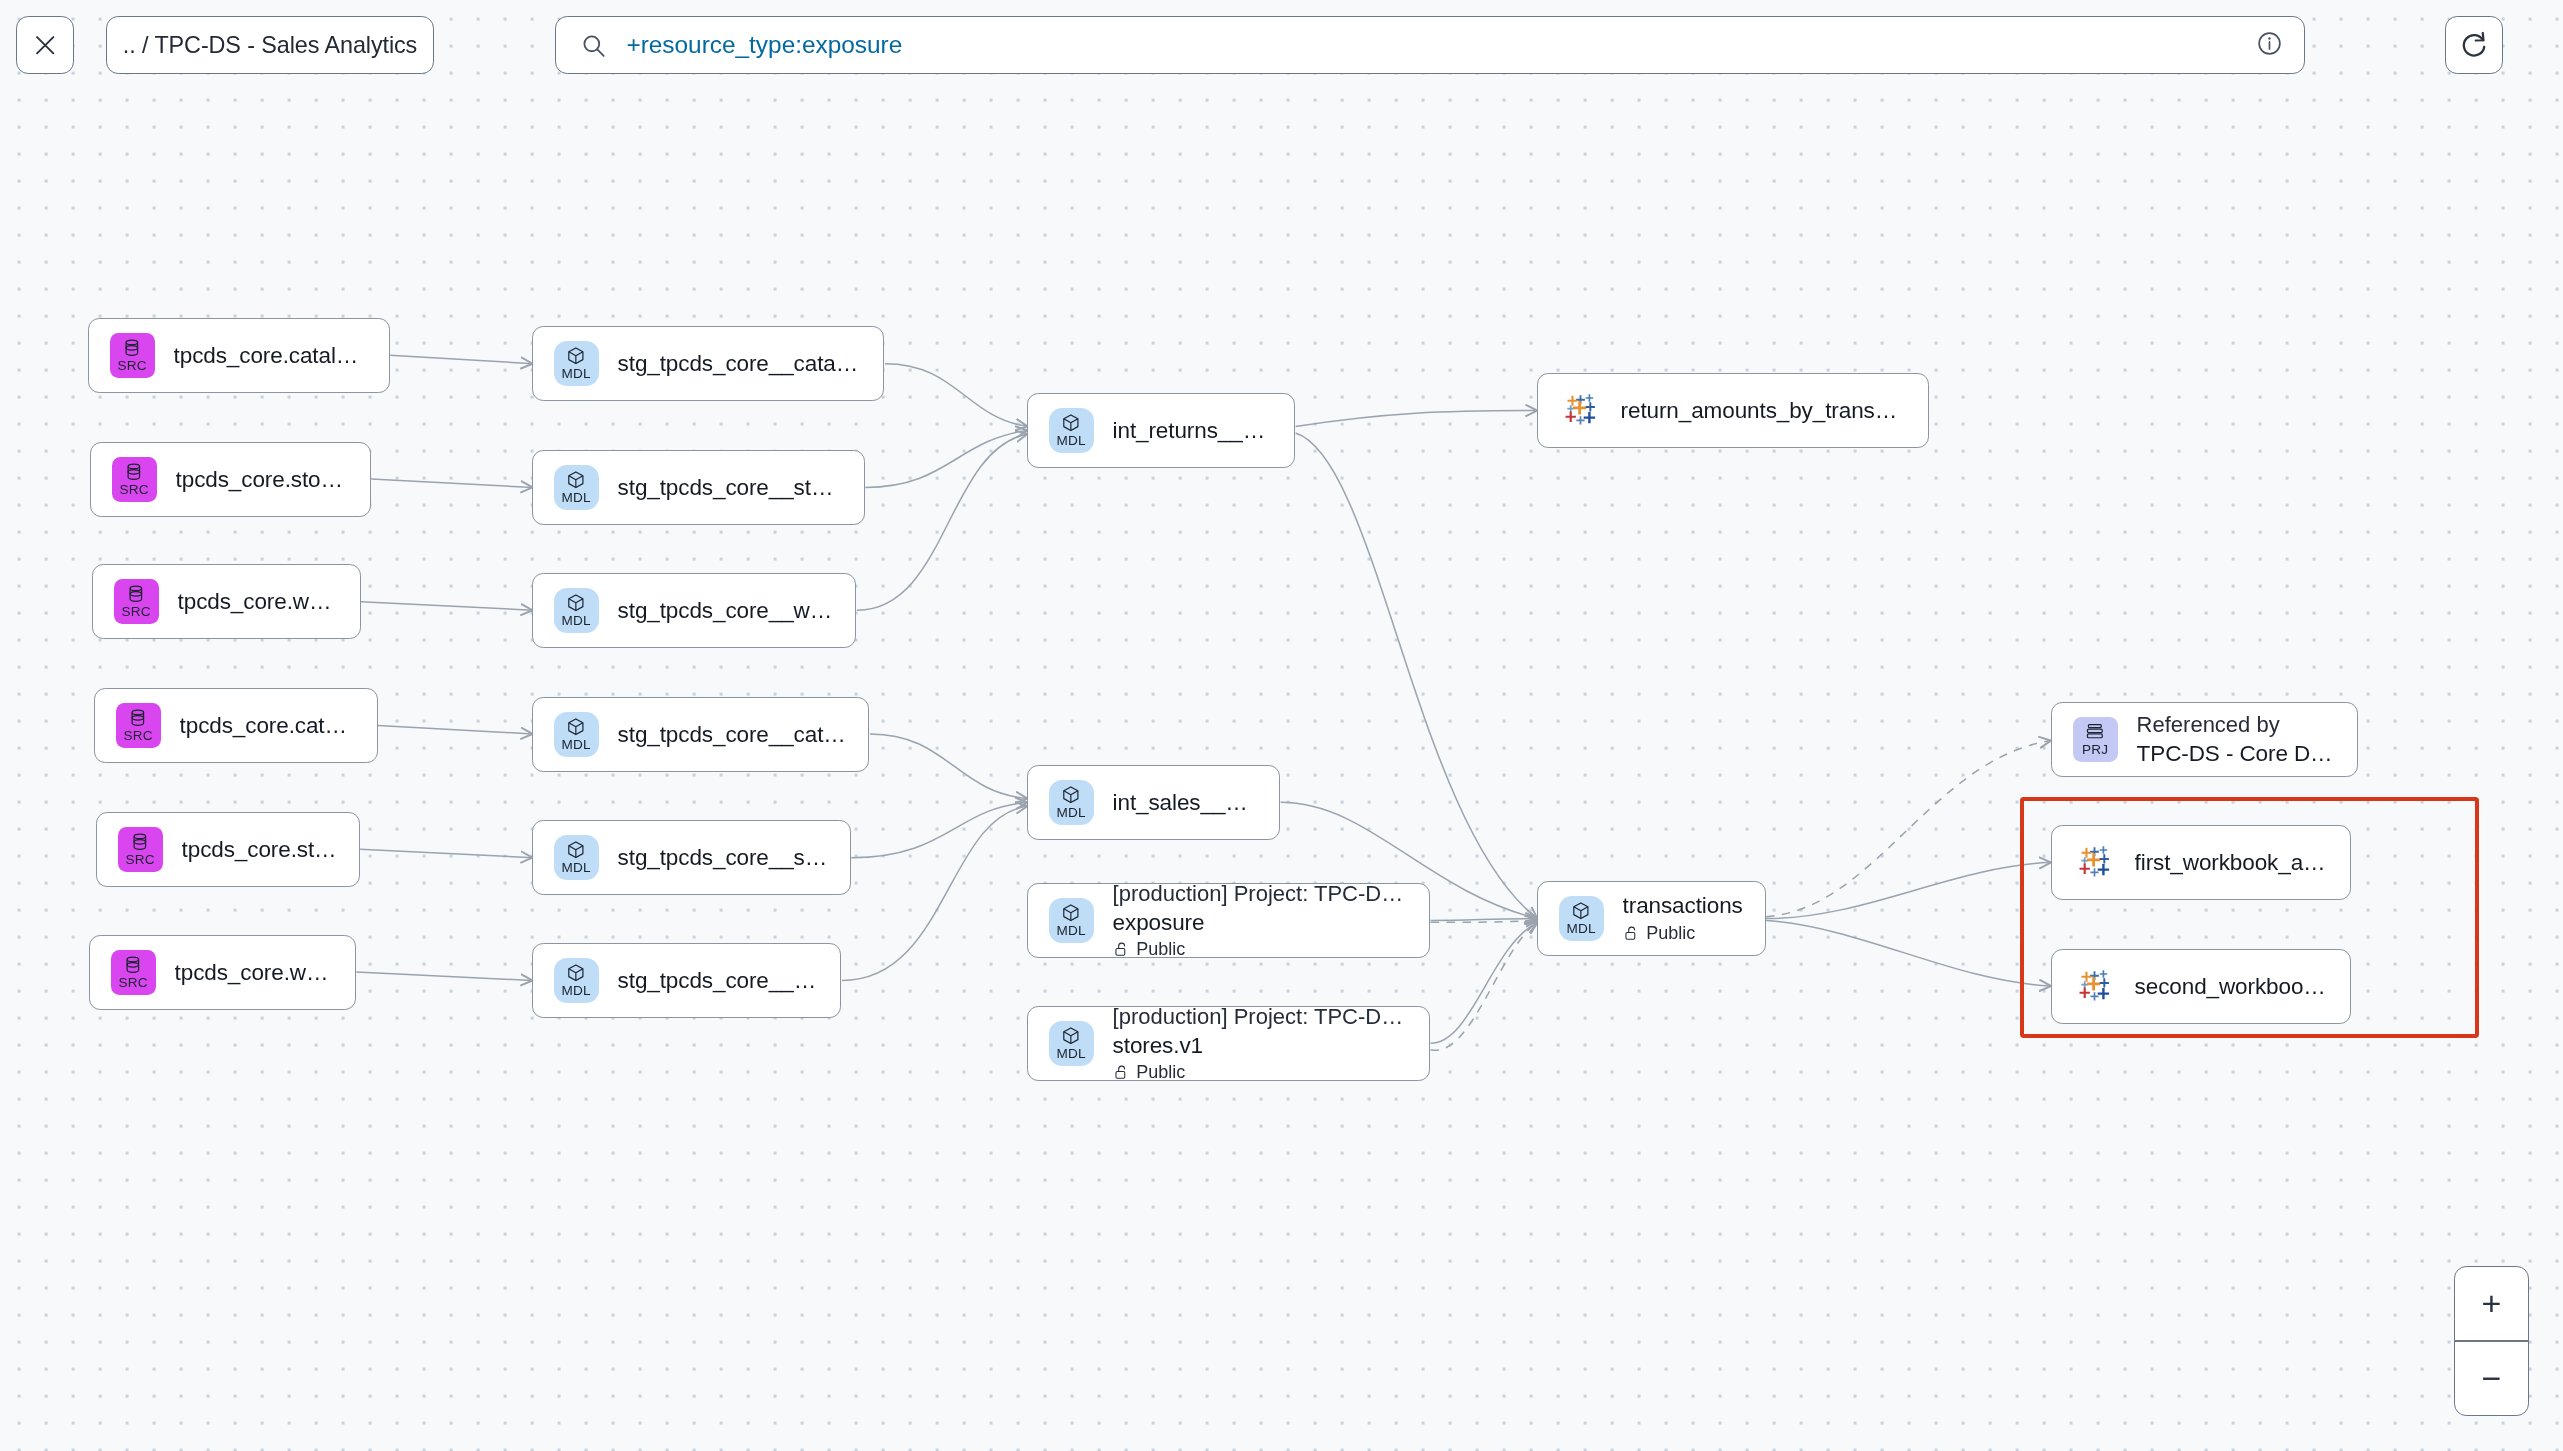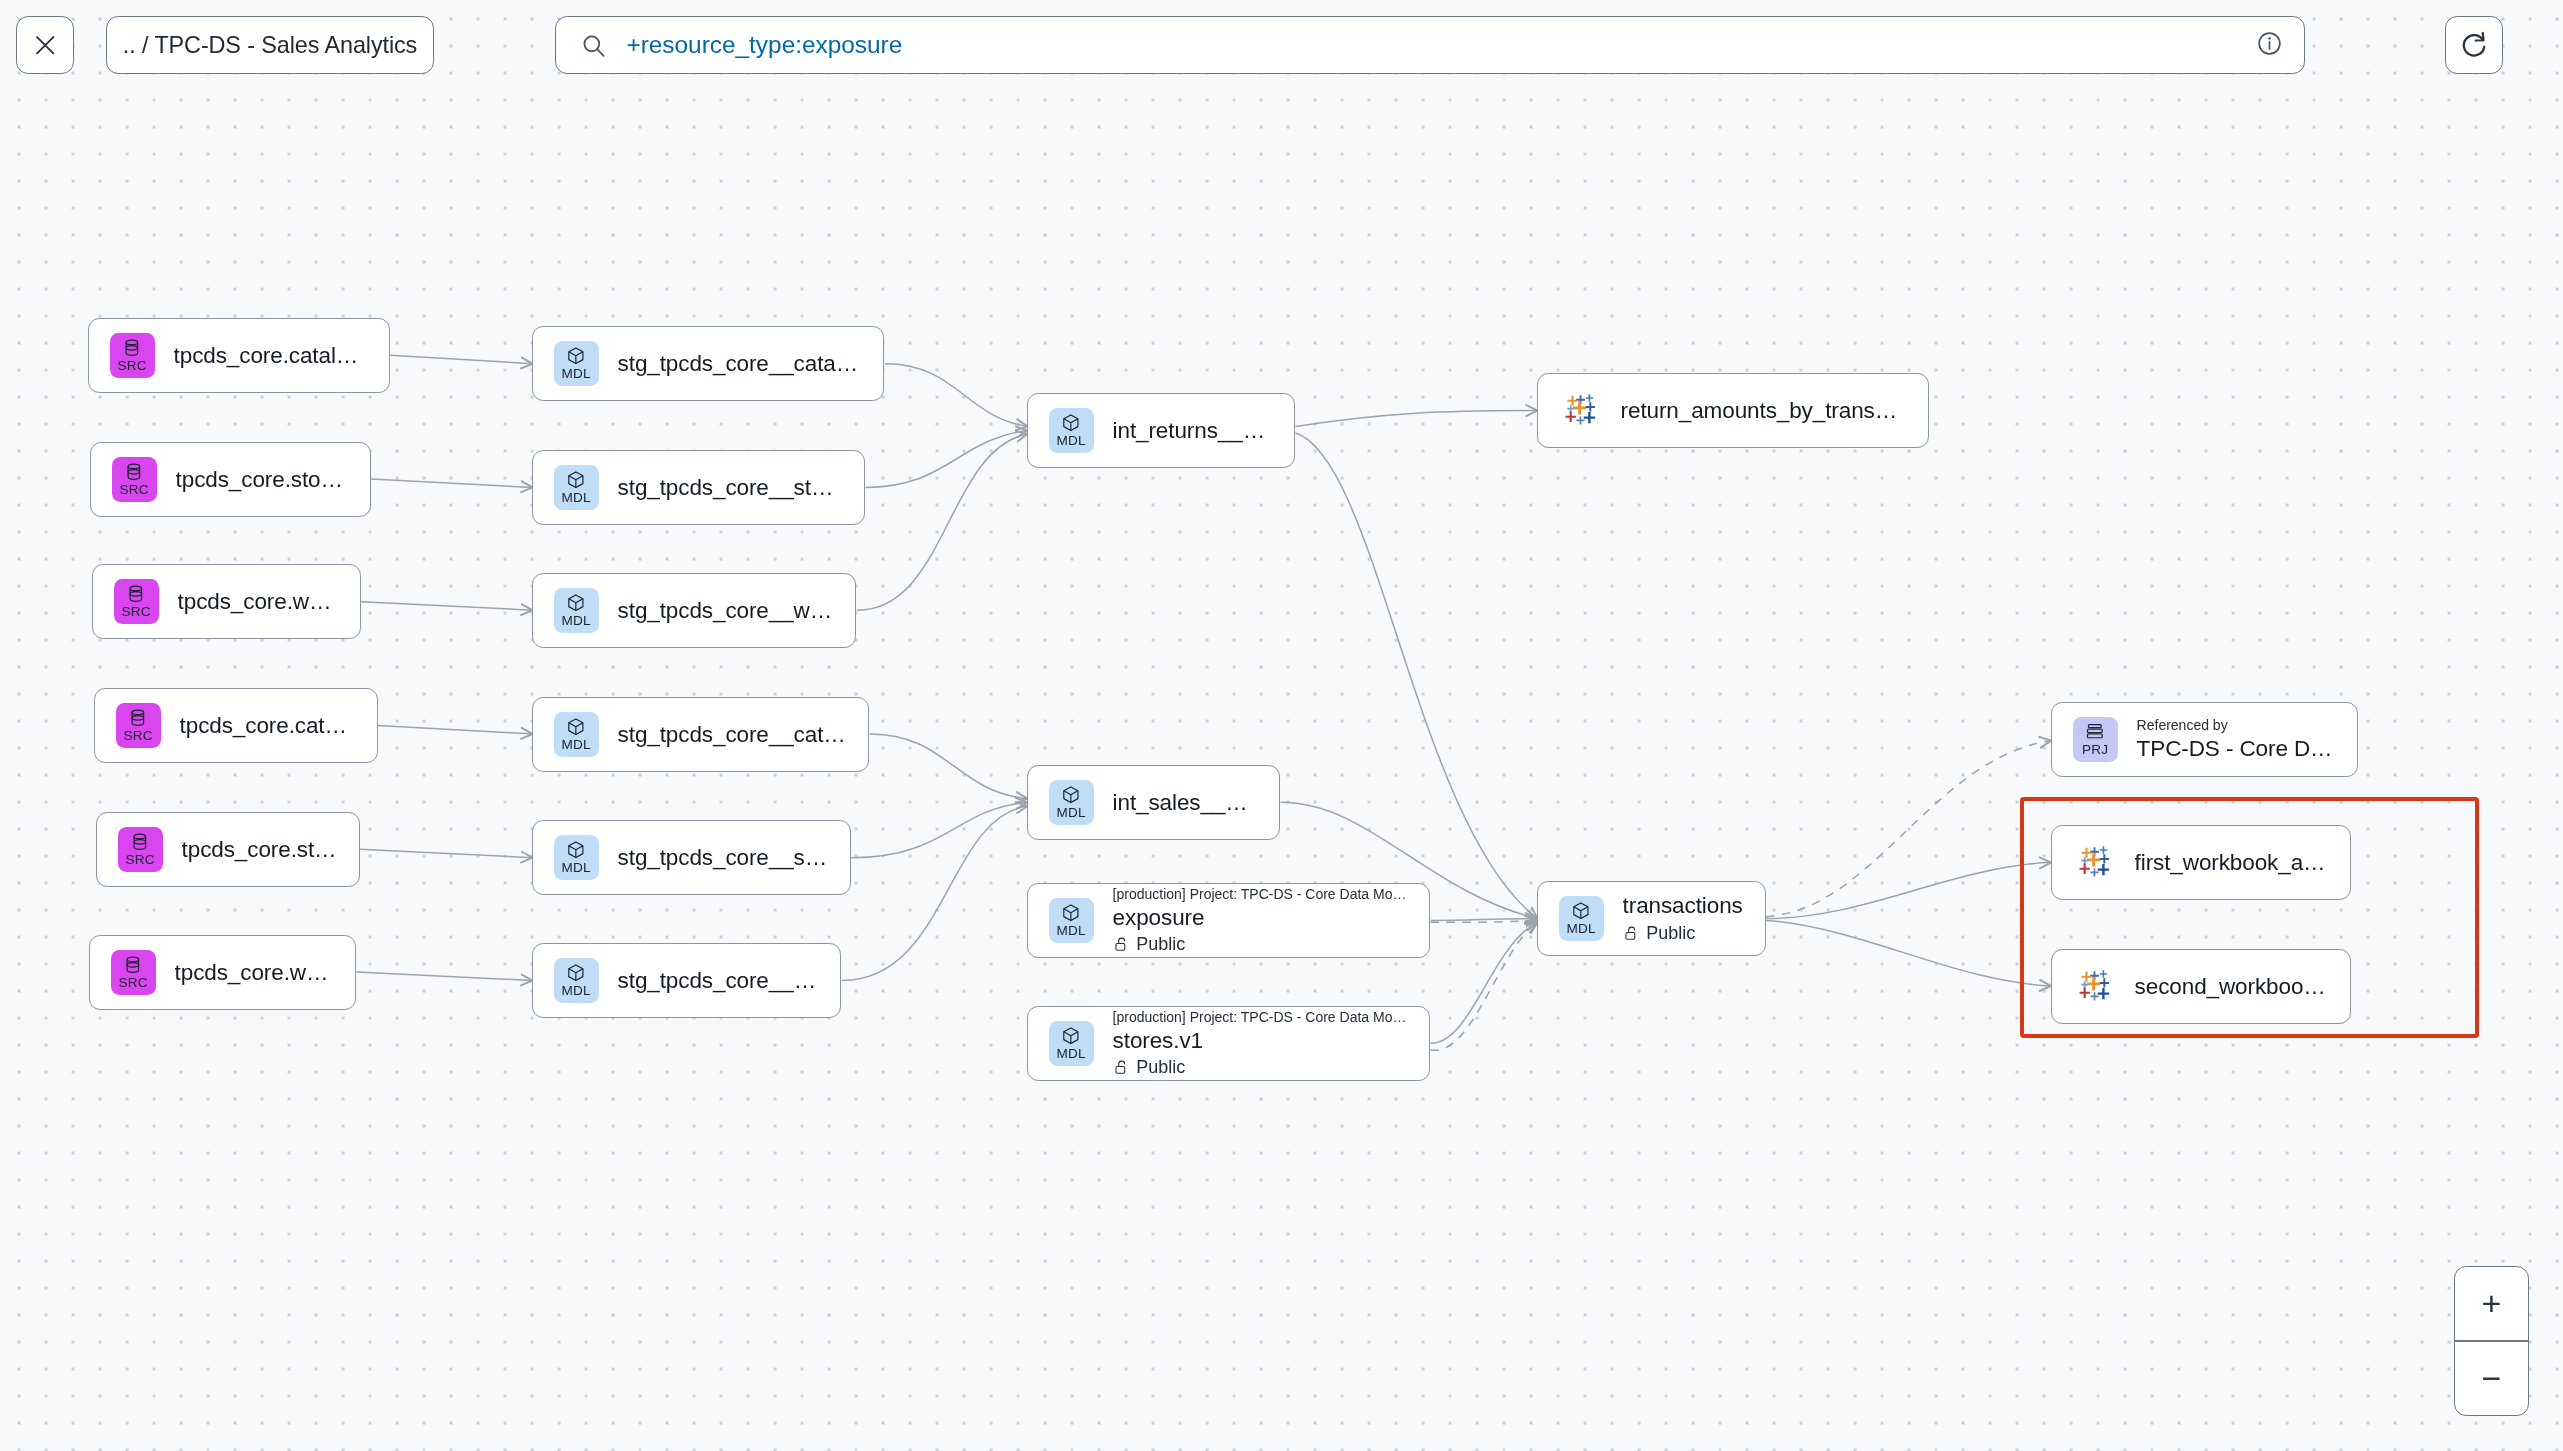--- a/index.html
+++ b/index.html
@@ -66,31 +66,31 @@
     display: flex; flex-direction: column;
     align-items: center; justify-content: center;
     margin-right: 19px;
   }
   .badge .glyph { line-height: 0; margin-bottom: 0.9px; }
   .badge .code {
     font-size: 13.6px; font-weight: 400; color: #1c2430;
     letter-spacing: 0.2px; line-height: 1;
   }
   .badge.src { background: #d946ef; }
-  .badge.mdl { background: #bfddf7; }
+  .badge.mdl { background: #bfddf7; border-radius: 13px; }
   .badge.prj { background: #c3c8f5; }
   .badge.exp { background: transparent; width: 43px; height: 43px; }
 
   .node-body { display: flex; flex-direction: column; justify-content: center; min-width: 0; }
   .node-title {
     font-size: 22.5px; color: #151b24; white-space: nowrap;
     overflow: hidden; text-overflow: ellipsis; letter-spacing: -0.1px;
   }
   .node-sub {
-    font-size: 14px; color: #262d38; white-space: nowrap;
+    font-size: 22px; color: #262d38; white-space: nowrap;
     overflow: hidden; text-overflow: ellipsis; margin-bottom: 2.8px;
   }
   .node-meta {
     font-size: 18px; color: #262d38; display: flex; align-items: center;
     gap: 6.6px; margin-top: 3.7px;
   }
 
   
   .highlight-box {
     position: absolute;

